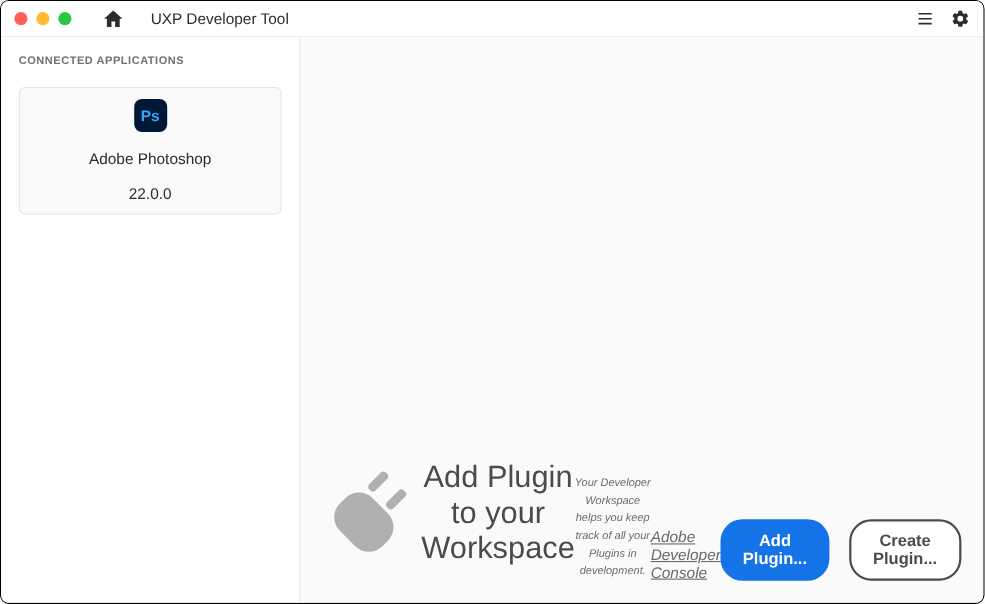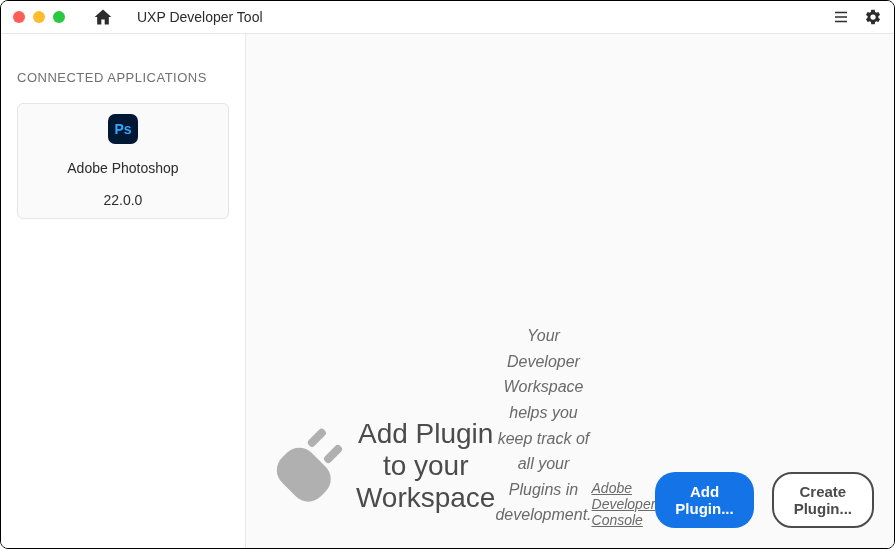--- a/index.html
+++ b/index.html
@@ -71,27 +71,26 @@
       display: flex;
       min-height: 0;
     }
     .sidebar {
       width: 272px;
       border-right: 1px solid #e8e8e8;
       background: #fff;
       padding: 16px;
     }
     .sidebar-heading {
-      font-size: 13px;
+      font-size: 10px;
       letter-spacing: 0.5px;
       color: #707070;
-      font-weight: 400;
+      font-weight: 700;
       margin-bottom: 18px;
       text-transform: uppercase;
-      margin-top: 20px;
     }
     .app-card {
       display: flex;
       align-items: center;
       padding: 10px 12px;
       border: 1px solid #e4e4e4;
       border-radius: 6px;
       background: #fafafa;
       gap: 16px;
       cursor: pointer;
@@ -139,21 +138,21 @@
       display: block;
     }
     .content-heading {
       font-size: 28px;
       font-weight: 300;
       color: #4b4b4b;
       margin-bottom: 14px;
       text-align: center;
     }
     .content-text {
-      font-size: 16px;
+      font-size: 10px;
       font-style: italic;
       color: #6a6a6a;
       text-align: center;
       line-height: 1.6;
     }
     .content-link {
       font-size: 14px;
       font-style: italic;
       color: #6a6a6a;
       text-decoration: underline;

